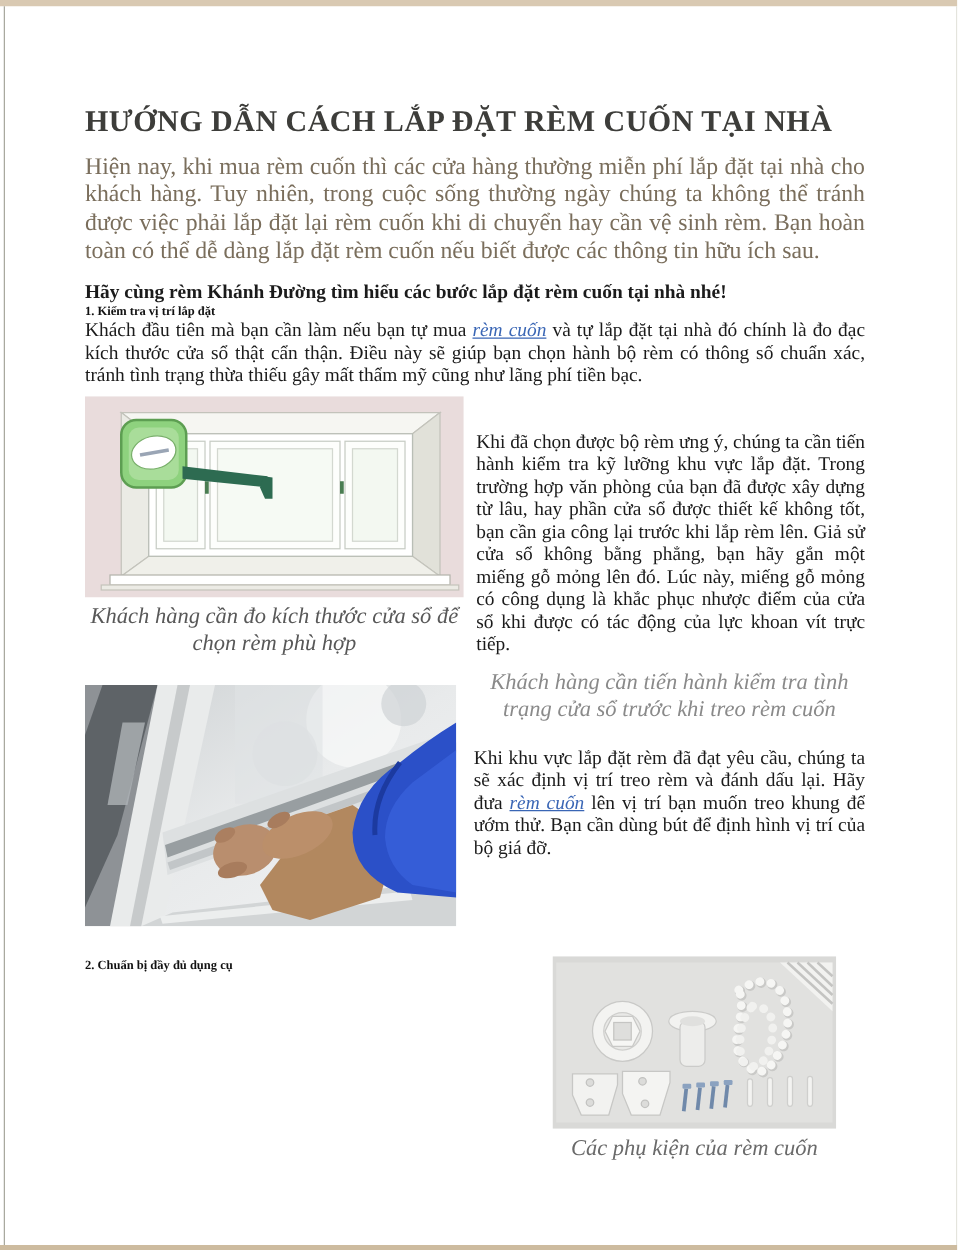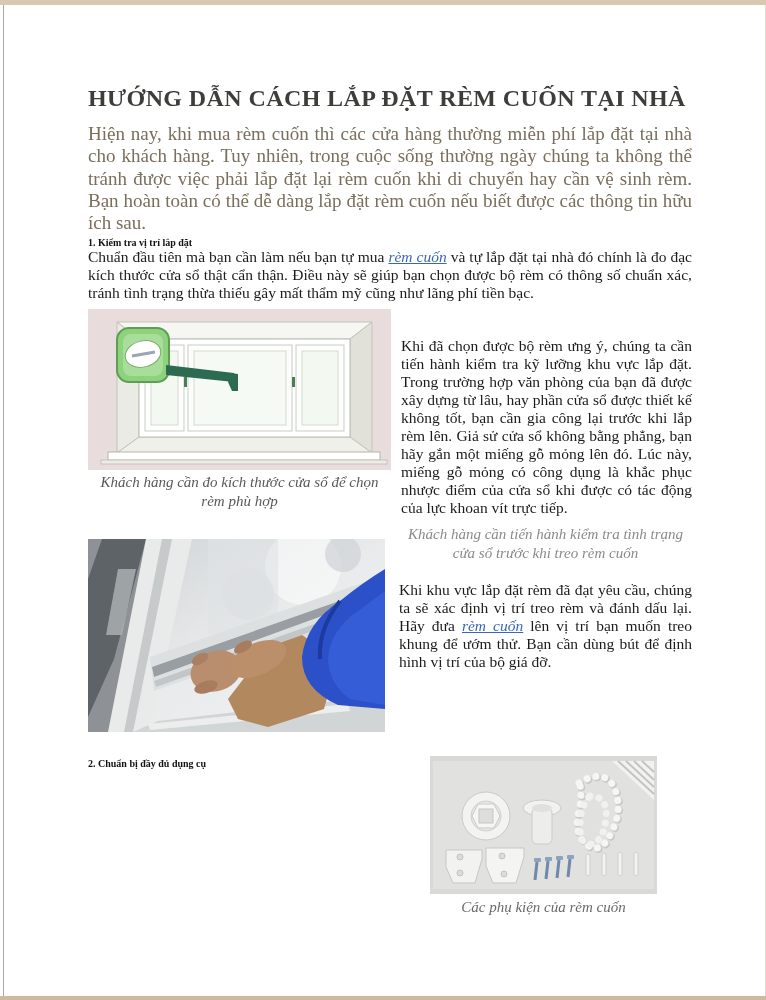--- a/index.html
+++ b/index.html
@@ -5,21 +5,21 @@
   html,body { margin:0; padding:0; background:#ffffff; }
   .page {
     position:relative; width:766px; height:1000px; background:#ffffff;
     overflow:hidden; font-family:"Liberation Serif", serif; color:#1b1b1b;
   }
   .strip-top   { position:absolute; top:0; left:0; right:0; height:5px; background:#d9c9b2; }
   .strip-bottom{ position:absolute; bottom:0; left:0; right:0; height:4px; background:#cdbb9f; }
   .edge-left   { position:absolute; left:3px; top:5px; bottom:4px; width:1px; background:#a9a99f; }
   .edge-right  { position:absolute; right:0; top:5px; bottom:4px; width:1px; background:#dcdcd2; }
 
-  .content { padding:84px 74px 0 88px; }
+  .content { padding:84px 74px 0 68px; }
 
   h1.title {
     margin:0; font-size:24px; line-height:1.2; font-weight:bold;
     color:#3d3d3a; letter-spacing:0.4px;
   }
   p { margin:0; }
   .intro {
     margin-top:10px; font-size:19px; line-height:1.18; color:#7a6e5c;
     text-align:justify;
   }
@@ -30,26 +30,26 @@
   .body-t { font-size:15.5px; line-height:1.16; text-align:justify; }
   a.doclink { color:#3a66b5; text-decoration:underline; cursor:pointer;font-style:italic; }
 
   .row { display:flex; align-items:flex-start; }
   .row1 { margin-top:7px; }
   .row1 .col-l { flex:0 0 303px; }
   .row1 .col-r { flex:1; margin-left:10px;margin-top:28px; }
   .row2 { margin-top:8px; }
   .row2 .col-l { flex:0 0 297px; }
   .row2 .col-r { flex:1; margin-left:14px; }
-  .row3 { margin-top:24px; }
+  .row3 { margin-top:24px;gap:32px; }
   .row3 .col-l { flex:0 0 316px; }
   .row3 .col-r { width:227px; margin-left:26px; }
 
   .caption {
-    font-style:italic; text-align:center; font-size:15px; line-height:1.25;
+    font-style:italic; text-align:center; font-size:18px; line-height:1.25;
     color:#585858; margin-top:3px;font-family:Liberation Serif, serif;
   }
   .caption.light { color:#8a8a8a; margin-top:0; }
   .cap3 { color:#6a6a6a; margin-top:4px; }
 
   .fig { display:block; }
   .fig svg { display:block; }
   .img2-wrap { margin-top:14px; }
   .para2 { margin-top:19px; }
 </style>
@@ -60,24 +60,25 @@
   <div class="strip-top"></div>
   <div class="edge-left"></div>
   <div class="edge-right"></div>
 
   <div class="content">
 
     <h1 class="title">HƯỚNG DẪN CÁCH LẮP ĐẶT RÈM CUỐN TẠI NHÀ</h1>
 
     <p class="intro">Hiện nay, khi mua rèm cuốn thì các cửa hàng thường miễn phí lắp đặt tại nhà cho khách hàng. Tuy nhiên, trong cuộc sống thường ngày chúng ta không thể tránh được việc phải lắp đặt lại rèm cuốn khi di chuyển hay cần vệ sinh rèm. Bạn hoàn toàn có thể dễ dàng lắp đặt rèm cuốn nếu biết được các thông tin hữu ích sau.</p>
 
+    <p class="lead">Hãy cùng rèm Khánh Đường tìm hiểu các bước lắp đặt rèm cuốn tại nhà nhé!</p>
 
     <h2 class="sec">1. Kiểm tra vị trí lắp đặt</h2>
 
-    <p class="body-t"><span>Chuẩn đầu tiên mà bạn cần làm nếu bạn tự mua </span><a class="doclink" href="#">rèm cuốn</a><span> và tự lắp đặt tại nhà đó chính là đo đạc kích thước cửa sổ thật cẩn thận. Điều này sẽ giúp bạn chọn được bộ rèm có thông số chuẩn xác, tránh tình trạng thừa thiếu gây mất thẩm mỹ cũng như lãng phí tiền bạc.</span></p>
+    <p class="body-t"><span>Khách đầu tiên mà bạn cần làm nếu bạn tự mua </span><a class="doclink" href="#">rèm cuốn</a><span> và tự lắp đặt tại nhà đó chính là đo đạc kích thước cửa sổ thật cẩn thận. Điều này sẽ giúp bạn chọn hành bộ rèm có thông số chuẩn xác, tránh tình trạng thừa thiếu gây mất thẩm mỹ cũng như lãng phí tiền bạc.</span></p>
 
     <div class="row row1">
       <div class="col-l">
         <span class="fig">
 
           <svg width="303" height="161" viewBox="0 0 303 161">
             <rect width="303" height="161" fill="#e9dcdc"></rect>
 
             <polygon points="29,13 284,13 262,30 51,30" fill="#f6f6f2" stroke="#c3c3bb" stroke-width="1"></polygon>
             <polygon points="29,13 51,30 51,128 29,144" fill="#ebebe5" stroke="#c3c3bb" stroke-width="1"></polygon>

